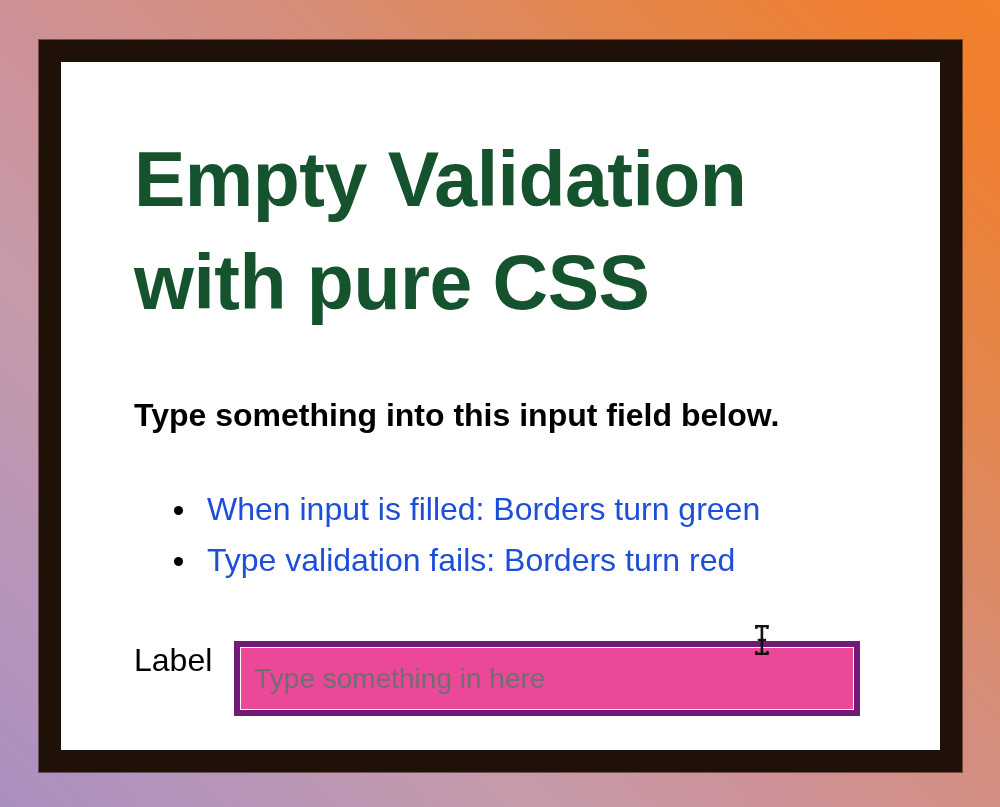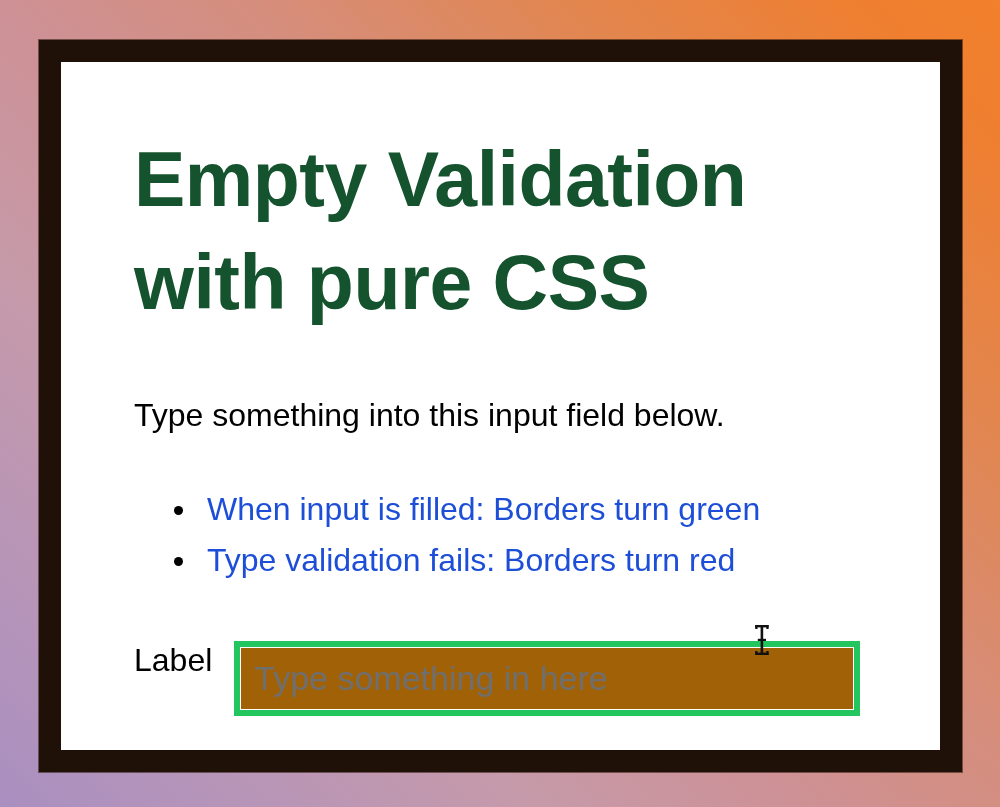--- a/index.html
+++ b/index.html
@@ -66,20 +66,21 @@
   }
 
   
   .intro-text {
     margin: 0;
     padding: 0;
     font-size: 32px;
     line-height: 38px;
     color: #000000;
     padding-top: 62px;
+    font-weight: bold;
   }
 
   
   .benefit-list {
     margin: 0;
     padding: 0;
     list-style: none;
     padding-top: 50px;
   }
   .benefit-list li {
@@ -111,24 +112,24 @@
     color: #000000;
     white-space: nowrap;
   }
   .text-input-wrap {
     margin-left: 22px;
   }
   .text-input {
     box-sizing: border-box;
     width: 626px;
     height: 75px;
-    border: 6px solid #22c55e;
-    background: #a16207;
+    border: 6px solid #701a75;
+    background: #ec4899;
     font-family: "Liberation Sans", sans-serif;
-    font-size: 34px;
+    font-size: 28px;
     color: #1a1a1a;
     padding: 0 14px;
     outline: none;
     border-radius: 0;
     box-shadow: inset 0 0 0 1px #ffffff;
   }
   .text-input::placeholder {
     color: #6f6f6f;
     opacity: 1;
   }

